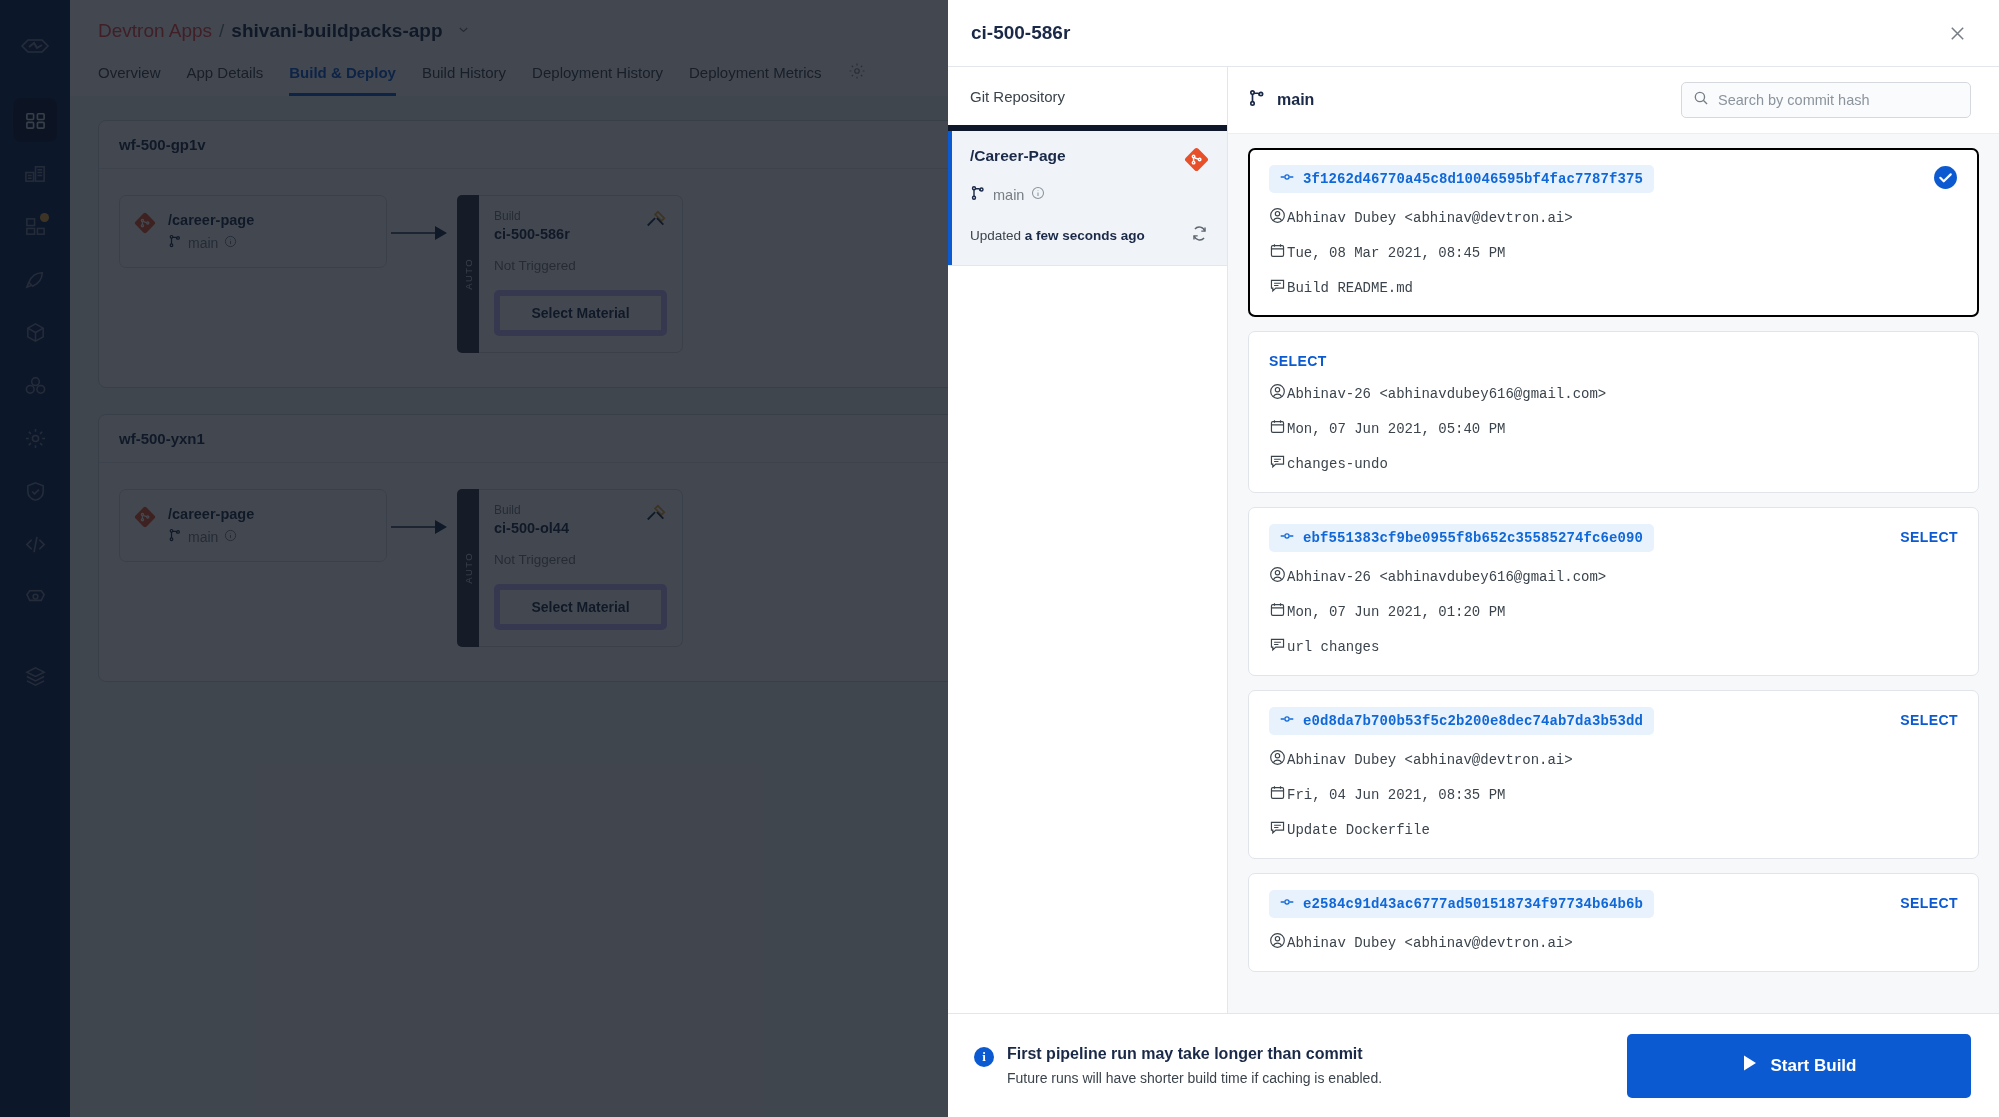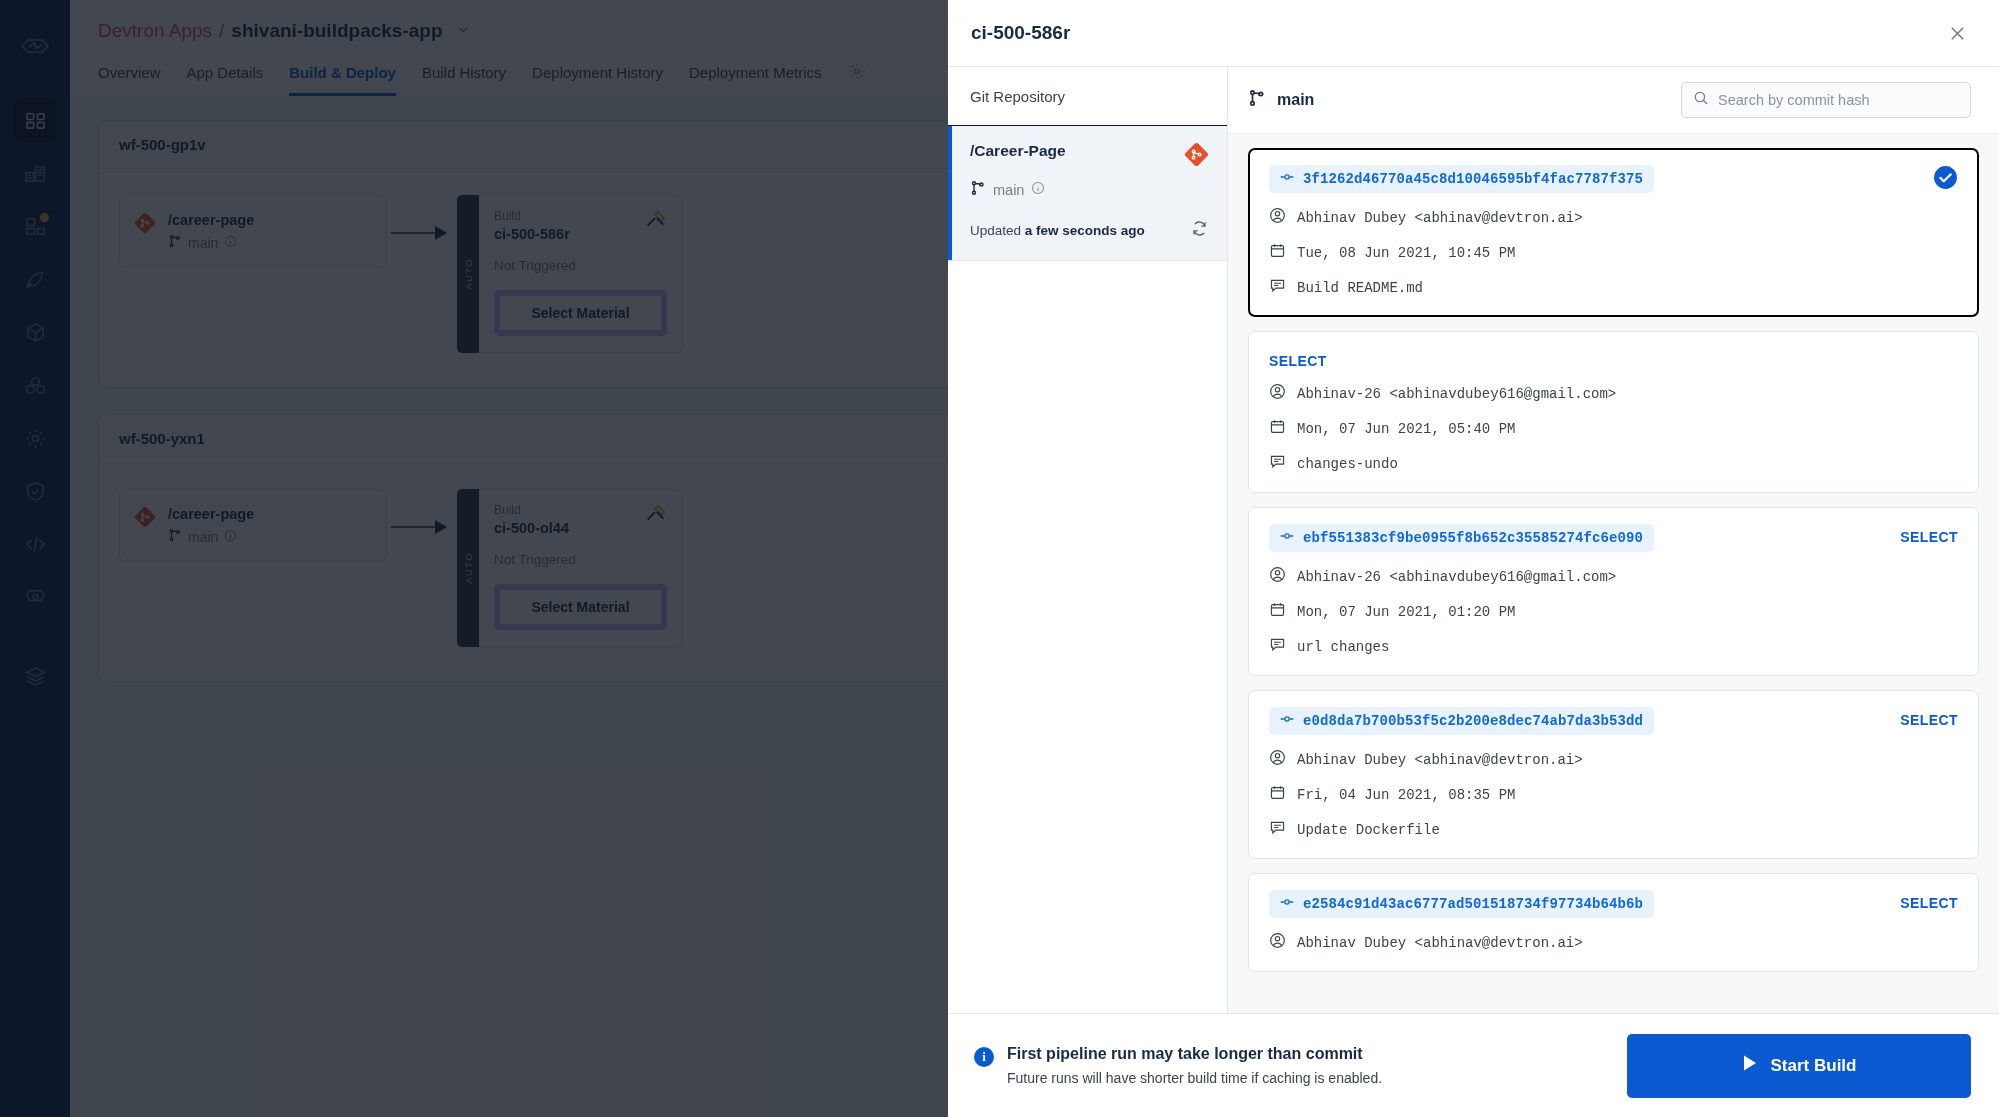--- a/index.html
+++ b/index.html
@@ -91,21 +91,21 @@
     justify-content: space-between; padding: 0 28px 0 23px; background: #fff;
   }
   .modal-title { font-size: 19px; font-weight: 600; color: #1a2947; }
   .close-btn { width: 28px; height: 28px; display: flex; align-items: center; justify-content: center; }
 
   .modal-body { flex: 1; display: flex; min-height: 0; border-top: 1px solid #e3e6ea; }
 
   .repo-pane { width: 280px; flex: 0 0 280px; background: #fff; border-right: 1px solid #e3e6ea; }
   .repo-pane-title {
     font-size: 15px; color: #3b444c; padding: 21px 22px 20px 22px;
-    border-bottom: 1px solid #0f172a; font-weight: 400;
+    border-bottom: 6px solid #0f172a; font-weight: 400;
   }
   .repo-item {
     position: relative; background: #f0f3f7; padding: 16px 18px 18px 22px;
     border-bottom: 1px solid #e3e6ea;
   }
   .repo-item::before {
     content: ""; position: absolute; left: 0; top: 0; bottom: 0; width: 4px; background: #0b5ad1;
   }
   .repo-row1 { display: flex; justify-content: space-between; align-items: flex-start; }
   .repo-name { font-size: 15.5px; font-weight: 700; color: #1a2947; }
@@ -138,21 +138,21 @@
   .commit-card.selected { border: 2px solid #000000; padding: 15px 19px 17px 19px; }
   .commit-row-top { display: flex; justify-content: space-between; align-items: flex-start; }
   .hash-chip {
     display: inline-flex; align-items: center; gap: 9px;
     background: #e8f2fd; border-radius: 5px; padding: 5px 11px;
     font-family: "Liberation Mono", monospace; font-size: 14px; font-weight: 700; color: #1068d8;
     letter-spacing: .1px;
   }
   .select-link { font-size: 14px; font-weight: 700; color: #0b5ad1; letter-spacing: .4px; padding-top: 5px; }
   .check-badge { width: 25px; height: 25px; }
-  .commit-meta { display: flex; align-items: center; gap: 11px; margin-top: 14px; font-family: "Liberation Mono", monospace; font-size: 14px; color: #3b444c; }
+  .commit-meta { display: flex; align-items: center; gap: 1px; margin-top: 14px; font-family: "Liberation Mono", monospace; font-size: 14px; color: #3b444c; }
   .commit-meta svg { flex: 0 0 17px; }
 
   .modal-foot {
     height: 104px; flex: 0 0 104px; border-top: 1px solid #e3e6ea; background: #fff;
     display: flex; align-items: center; justify-content: space-between; padding: 0 28px 0 26px;
   }
   .foot-info { display: flex; align-items: flex-start; gap: 13px; }
   .info-badge {
     width: 20px; height: 20px; border-radius: 50%; background: #0b5ad1; color: #fff;
     font-size: 13px; font-weight: 700; display: flex; align-items: center; justify-content: center;
@@ -547,21 +547,21 @@
               </span>
               <span>Abhinav Dubey &lt;abhinav@devtron.ai&gt;</span>
             </div>
             <div class="commit-meta">
               <span>
                 <svg width="17" height="17" viewBox="0 0 18 18" fill="none" stroke="#3b444c" stroke-width="1.25">
                   <rect x="2.6" y="3.8" width="12.8" height="11.4" rx="1.4"></rect>
                     <path d="M2.6 7.3h12.8M5.8 2.3v2.8M12.2 2.3v2.8"></path>
                 </svg>
               </span>
-              <span>Tue, 08 Jun 2021, 10:45 PM</span>
+              <span>Tue, 08 Mar 2021, 08:45 PM</span>
             </div>
             <div class="commit-meta">
               <span>
                 <svg width="17" height="17" viewBox="0 0 18 18" fill="none" stroke="#3b444c" stroke-width="1.25">
                   <path d="M2.6 3.6h12.8v8.2H7.2l-3.2 3v-3H2.6z"></path>
                     <path d="M5.4 6.6h7.2M5.4 9h4.6"></path>
                 </svg>
               </span>
               <span>Build README.md</span>
             </div>

